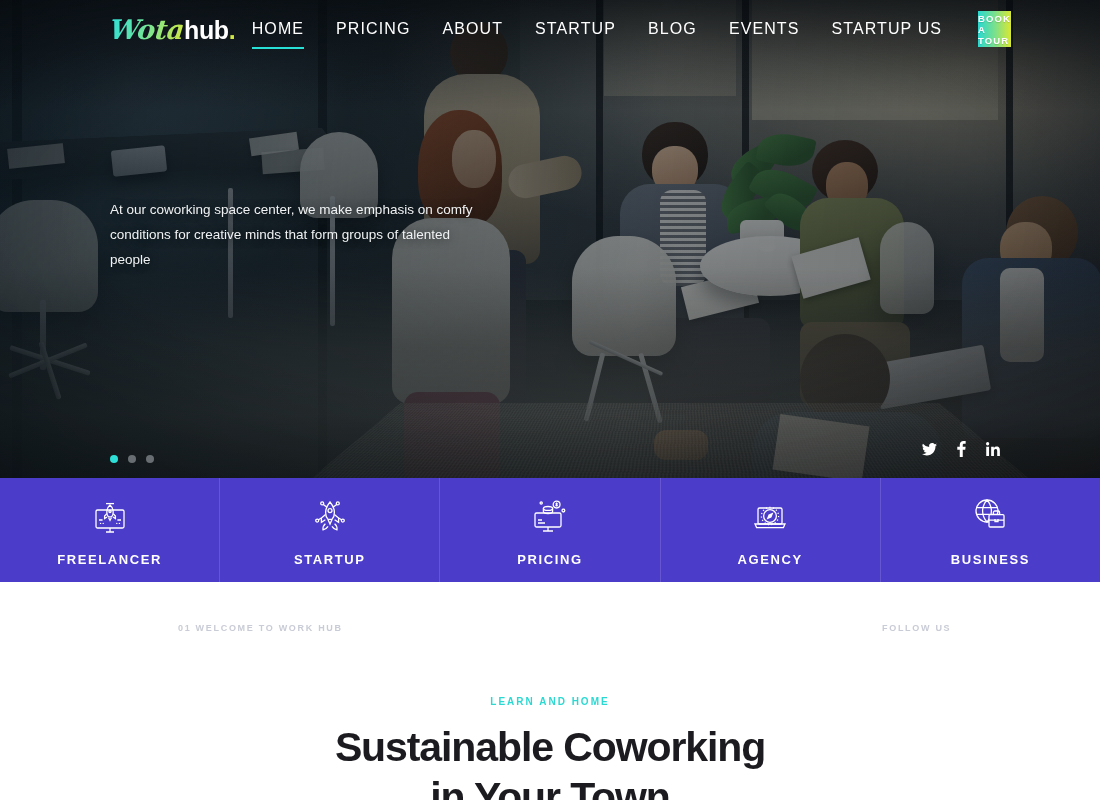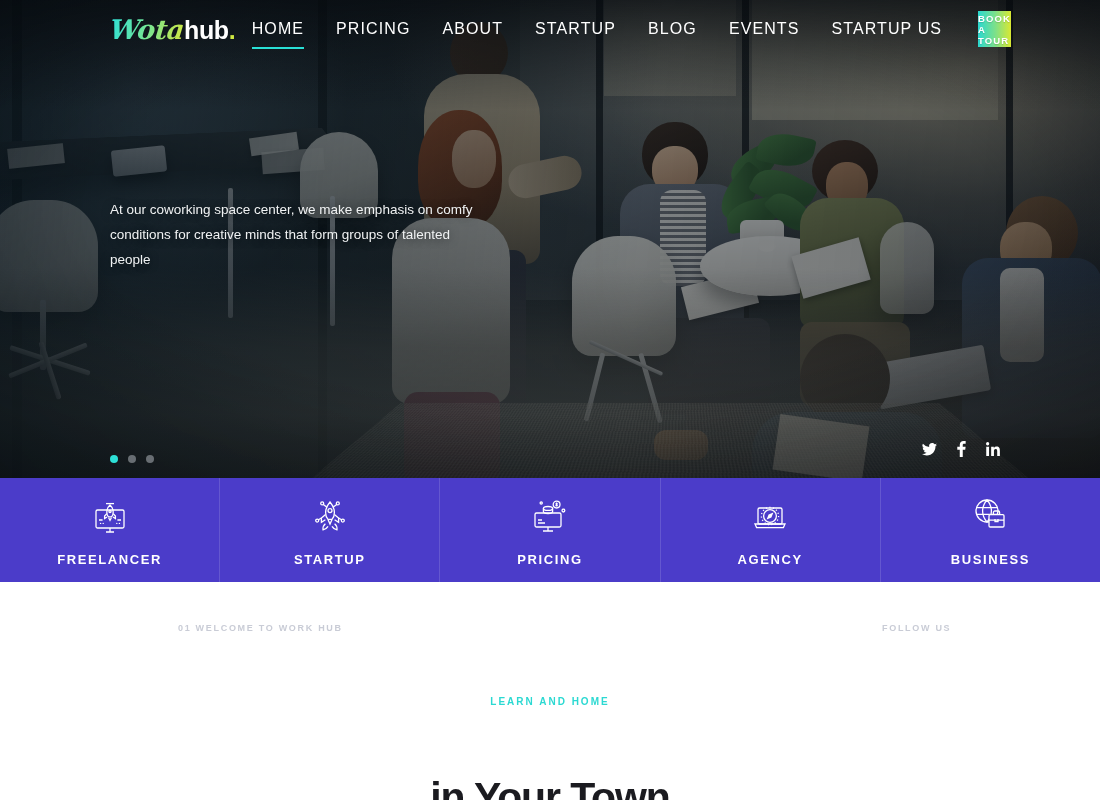--- a/index.html
+++ b/index.html
@@ -460,18 +460,18 @@
       </span>
       <span class="svc-label">BUSINESS</span>
     </div>
   </div>
 
   <div class="white">
     <div class="eyebrow-left">01 WELCOME TO WORK HUB</div>
     <div class="eyebrow-right">FOLLOW US</div>
     <div class="sec-kicker">LEARN AND HOME</div>
     <div class="sec-title">
-      <br>
+      <span>Sustainable Coworking</span><br>
       <span>in Your Town</span>
     </div>
   </div>
 
 </div>
 
 </body></html>

